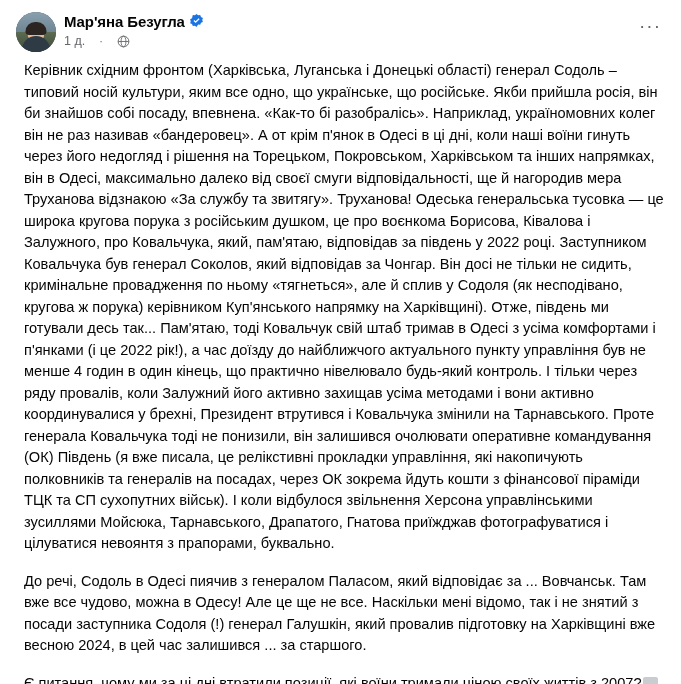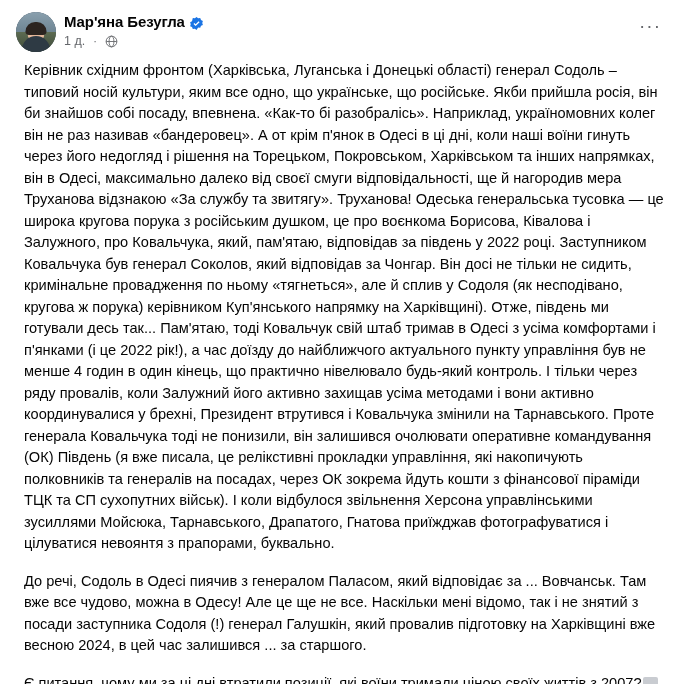--- a/index.html
+++ b/index.html
@@ -76,42 +76,42 @@
     border-radius: 11px 11px 4px 4px;
     background: #2b2420;
   }
   .header-text {
     flex: 1 1 auto;
     min-width: 0;
     padding-top: 1px;
   }
   .name-row {
     display: flex;
-    align-items: flex-end;
+    align-items: flex-start;
     gap: 4px;
     line-height: 18px;
   }
   .author-name {
     font-size: 15px;
     font-weight: bold;
     color: #050505;
     letter-spacing: -0.1px;
   }
   .verified {
     display: inline-flex;
     width: 15px;
     height: 15px;
     flex: 0 0 15px;
     align-items: center;
     justify-content: center;
   }
   .meta-row {
     display: flex;
     align-items: center;
-    gap: 8px;
+    gap: 14px;
     margin-top: 2px;
     color: #65676b;
     font-size: 12.5px;
     line-height: 16px;
   }
   .meta-dot {
     font-size: 11px;
     line-height: 16px;
     color: #65676b;
   }

